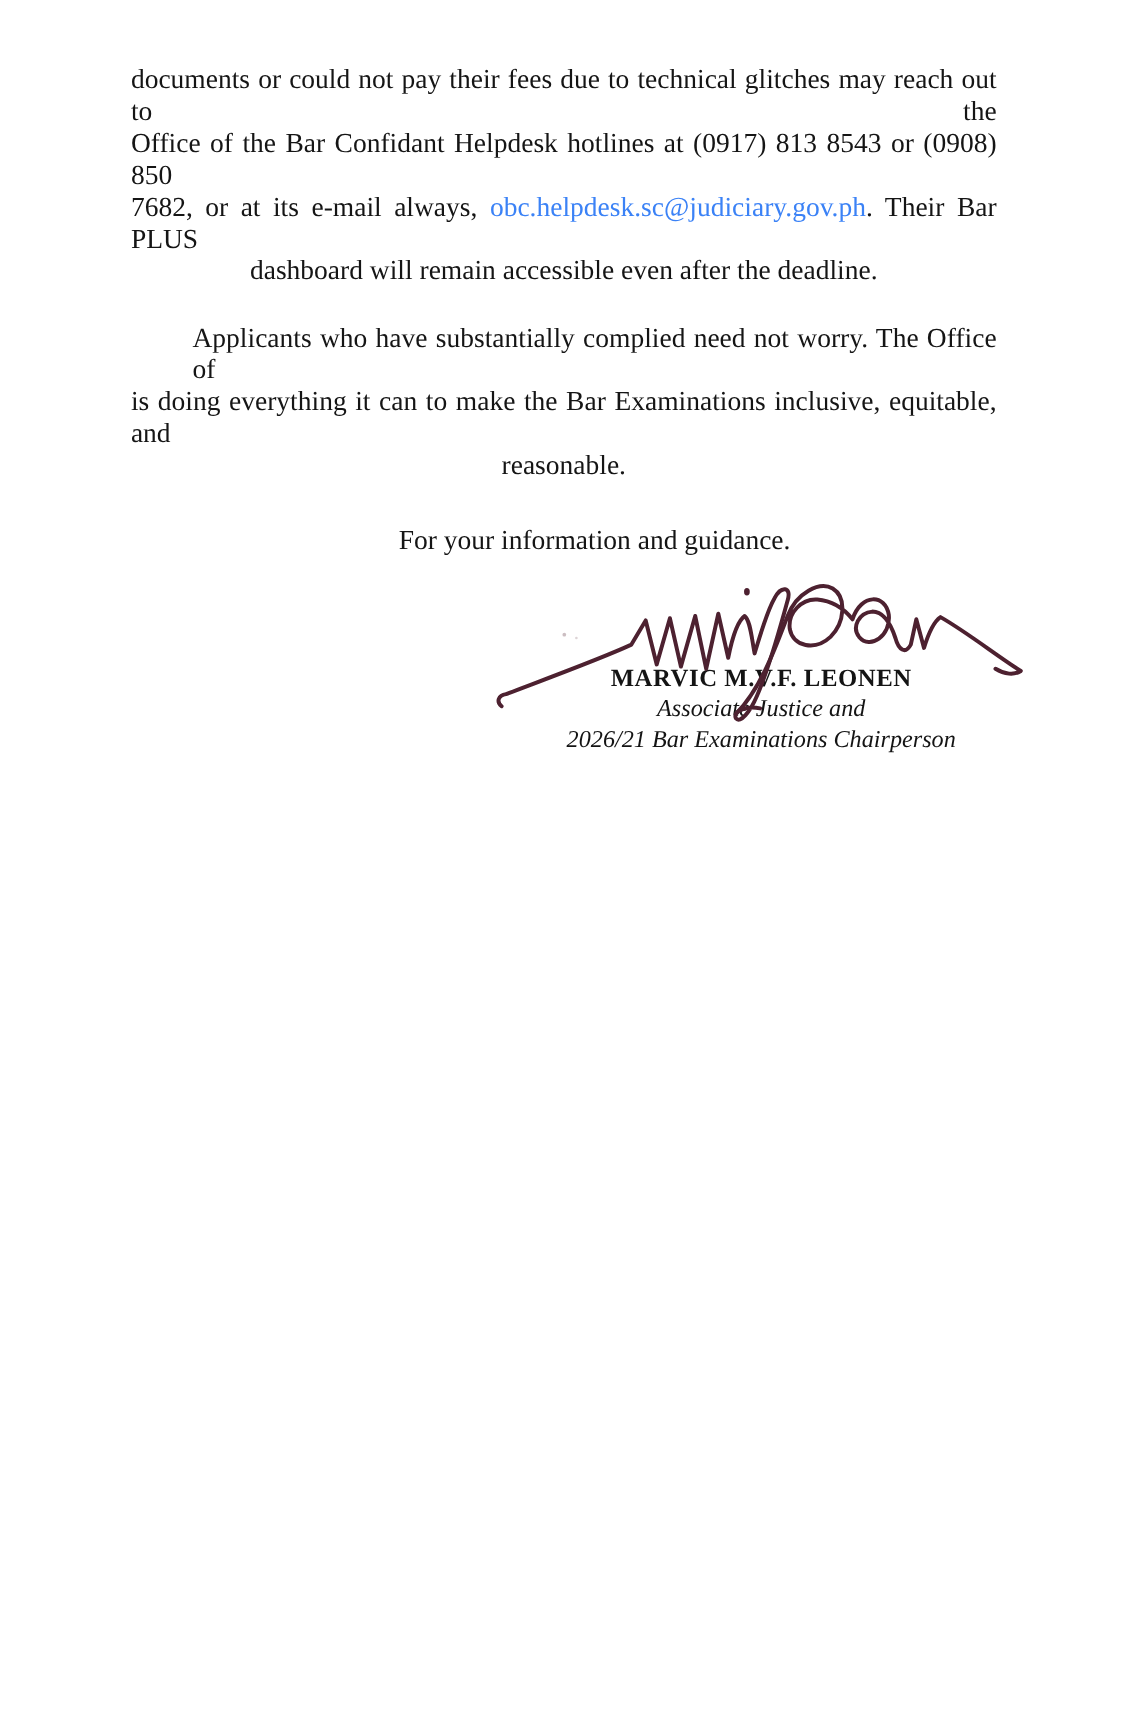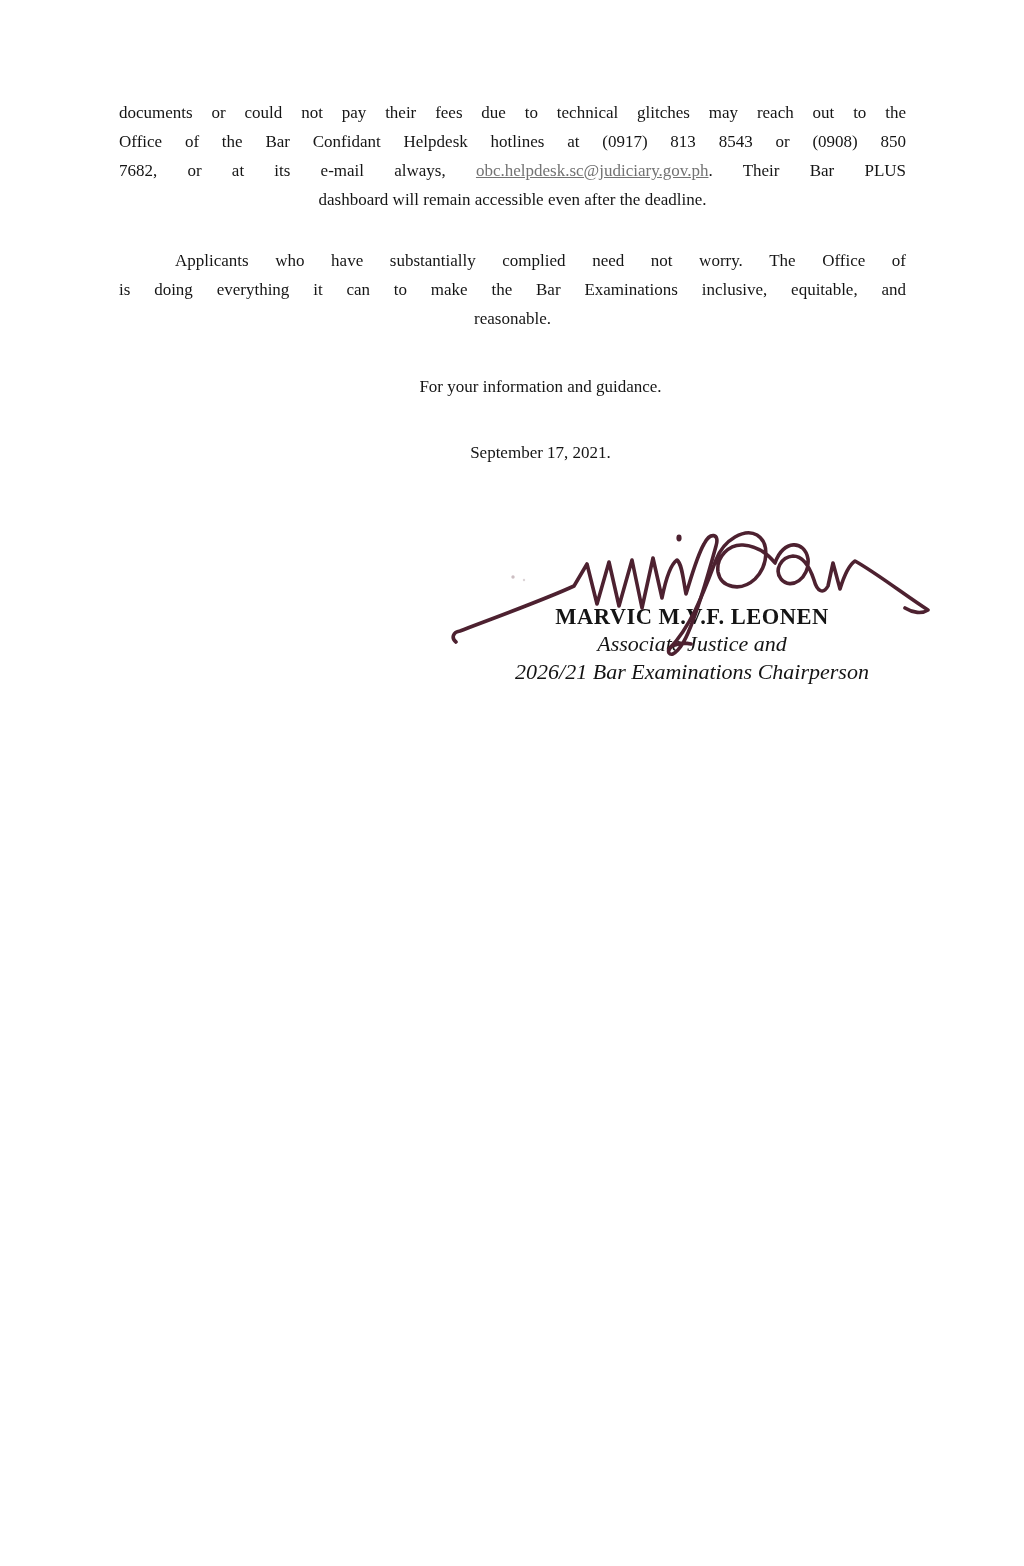--- a/index.html
+++ b/index.html
@@ -11,36 +11,34 @@
     height: 1566px;
     background: #ffffff;
     overflow: hidden;
     font-family: "Liberation Serif", "DejaVu Serif", serif;
   }
   .letter-body {
     position: absolute;
     left: 119px;
     top: 58px;
     width: 787px;
-    font-size: 17px;
+    font-size: 25px;
     line-height: 29px;
     color: #151515;
-    margin-top: 40px;
   }
   .para { display: block; }
   .para.p1 { margin-bottom: 32px; }
   .para.p2 { margin-bottom: 39px; }
   .para.p3 { margin-bottom: 37px; }
   .para.p4 { margin-bottom: 37px; }
   .line { display: block; text-align: center; }
   .line.just { text-align: justify; text-align-last: justify; }
   .line.indent { padding-left: 56px; }
   .email-link {
-    color: #737373;
-    text-decoration: underline;
+    color: #3b82f6;
     cursor: pointer;
   }
   .signature-svg {
     position: absolute;
     left: 448px;
     top: 516px;
     width: 488px;
     height: 148px;
     z-index: 3;
     pointer-events: none;
@@ -86,23 +84,20 @@
       <span class="line just indent">Applicants who have substantially complied need not worry.  The Office of</span>
       <span class="line just">is doing everything it can to make the Bar Examinations inclusive, equitable, and</span>
       <span class="line">reasonable.</span>
     </p>
 
 
     <p class="para p4">
       <span class="line indent">For your information and guidance.</span>
     </p>
 
-    <p class="para p5">
-      <span class="line indent">September 17, 2021.</span>
-    </p>
 
   </div>
 
   <div class="signature-text">
     <span class="sig-name">MARVIC M.V.F. LEONEN</span>
     <span class="sig-title">Associate Justice and</span>
     <span class="sig-title">2026/21 Bar Examinations Chairperson</span>
   </div>
 
   <svg class="signature-svg" viewBox="0 0 488 148" xmlns="http://www.w3.org/2000/svg" fill="none" stroke="#4d2130" stroke-width="3.6" stroke-linecap="round" stroke-linejoin="round">

